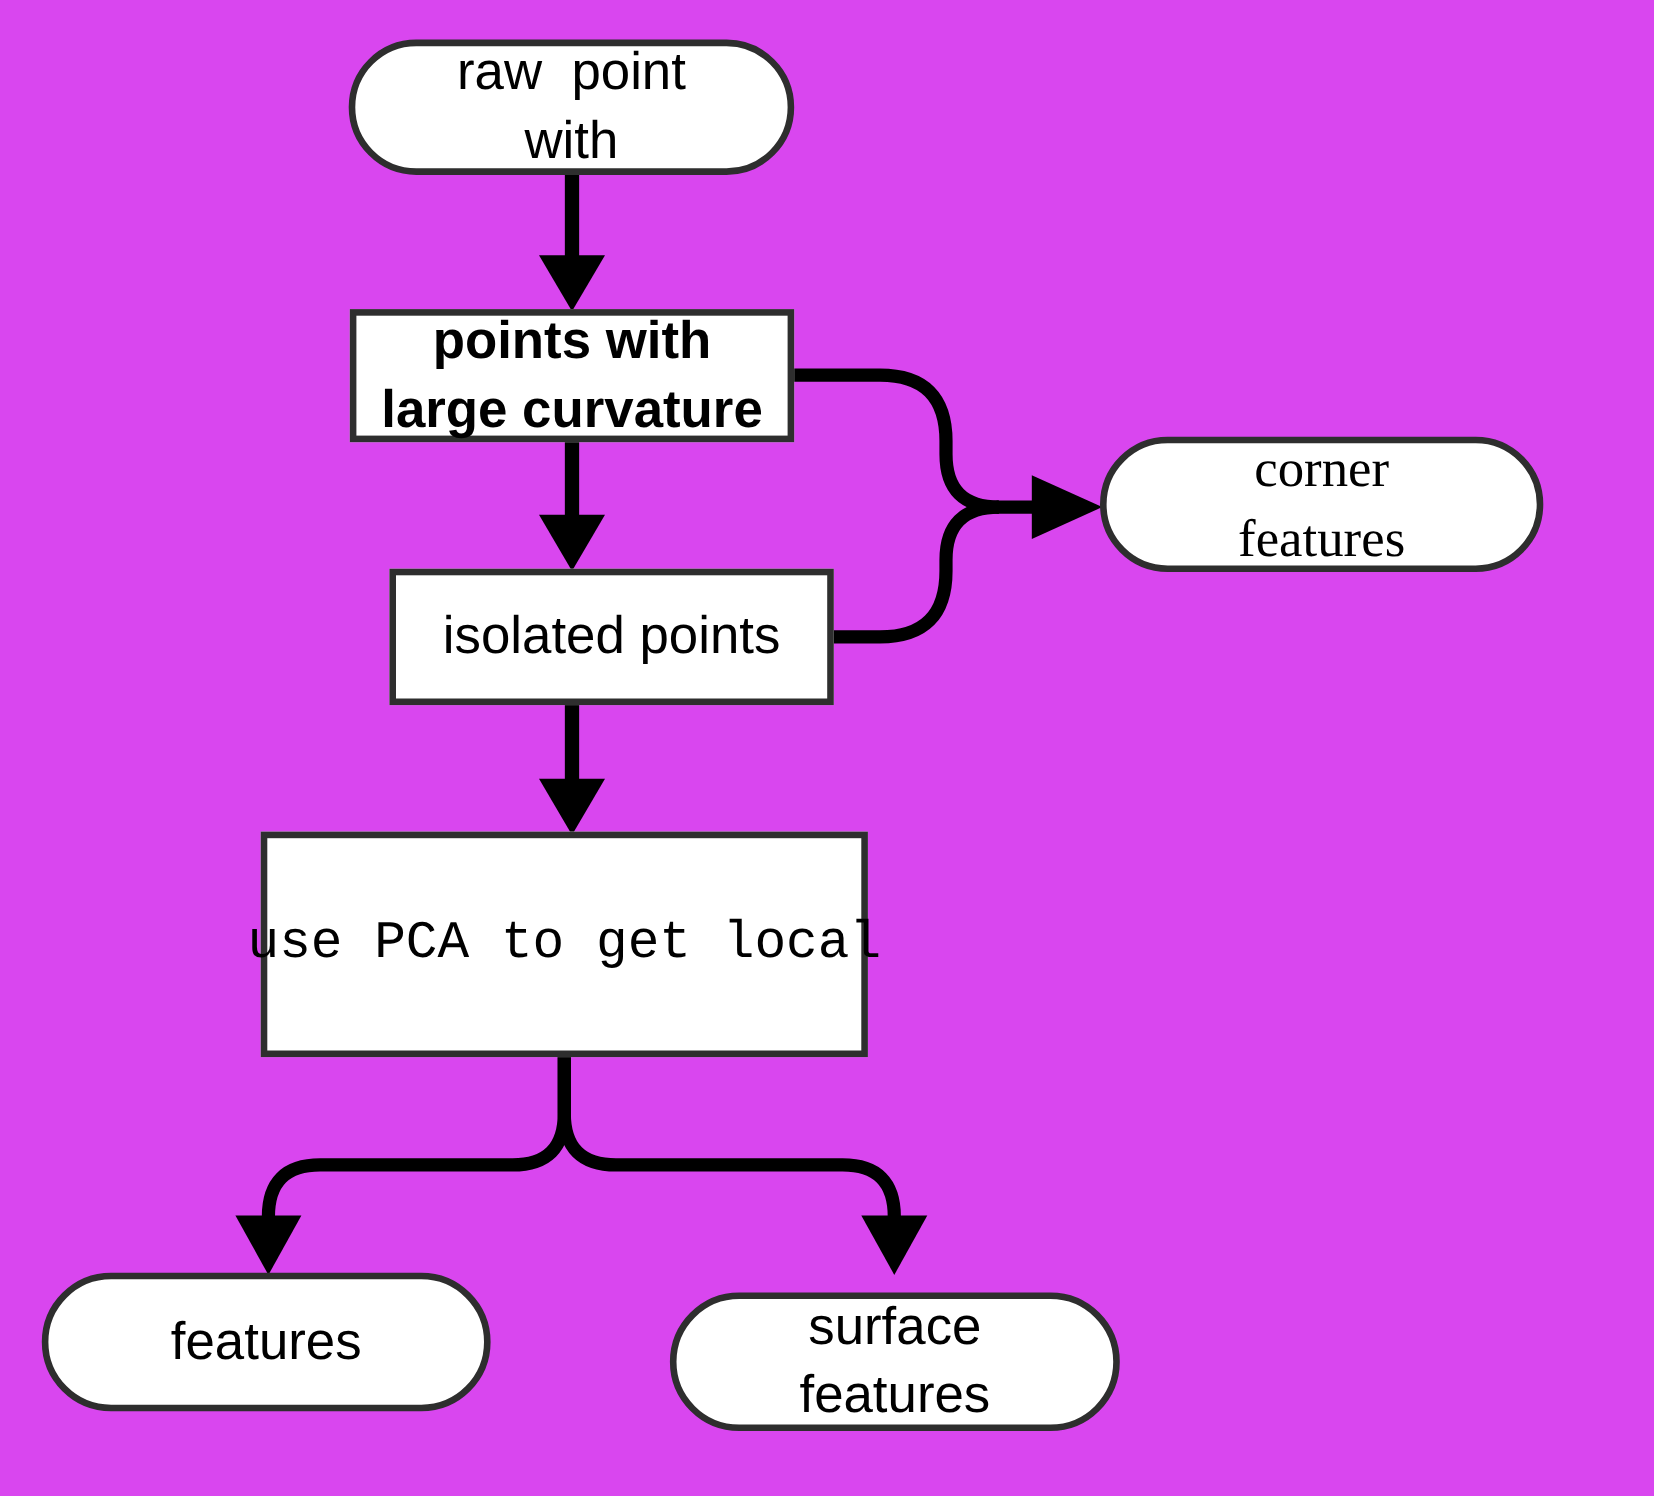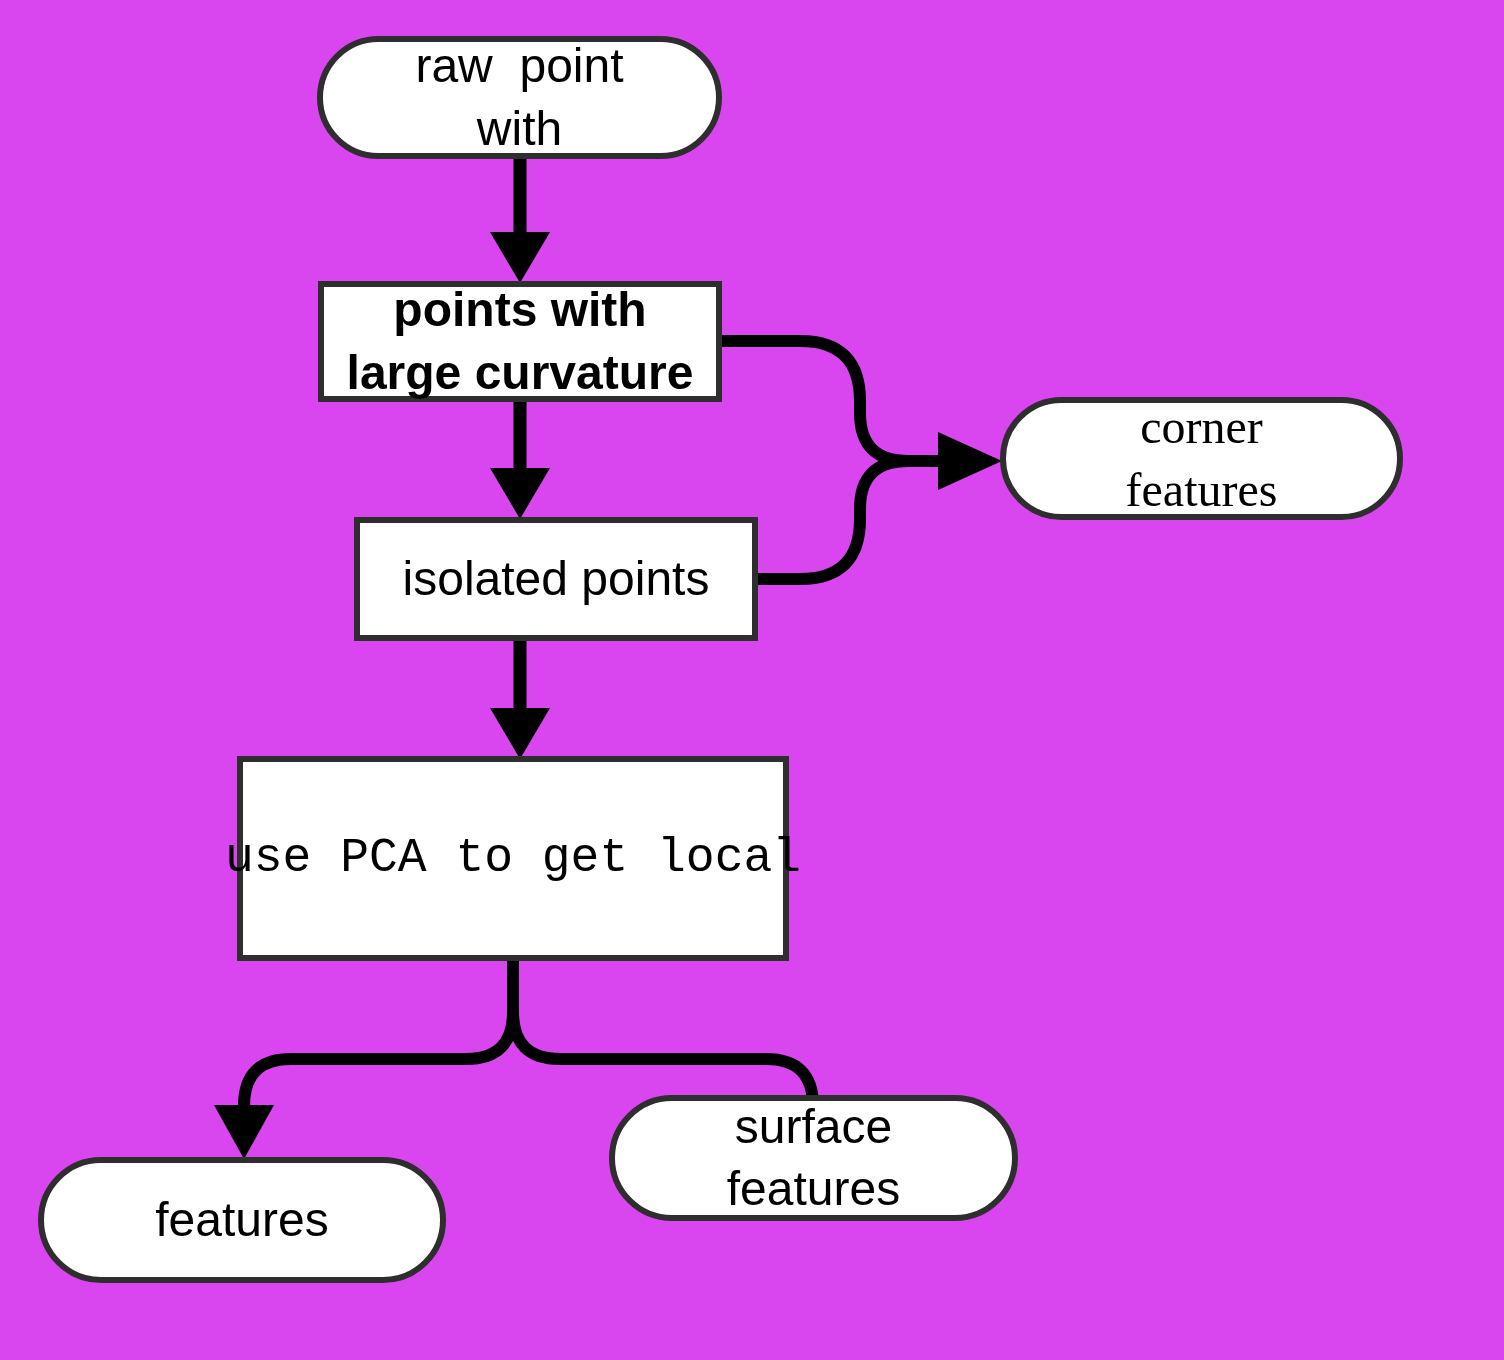--- a/index.html
+++ b/index.html
@@ -94,18 +94,18 @@
   </div>
 
   <div class="node" style="left:237px; top:756px; width:552px; height:205px;font-family:Liberation Mono, monospace;">
     <span>use PCA to get local</span>
   </div>
 
   <div class="node stadium" style="left:38px; top:1157px; width:408px; height:126px;">
     <span>features</span>
   </div>
 
-  <div class="node stadium" style="left:609px; top:1095px; width:409px; height:126px;">
+  <div class="node stadium" style="left:609px; top:1175px; width:409px; height:126px;">
     <span>surface</span>
     <span>features</span>
   </div>
 
 </div>
 
 </body></html>

